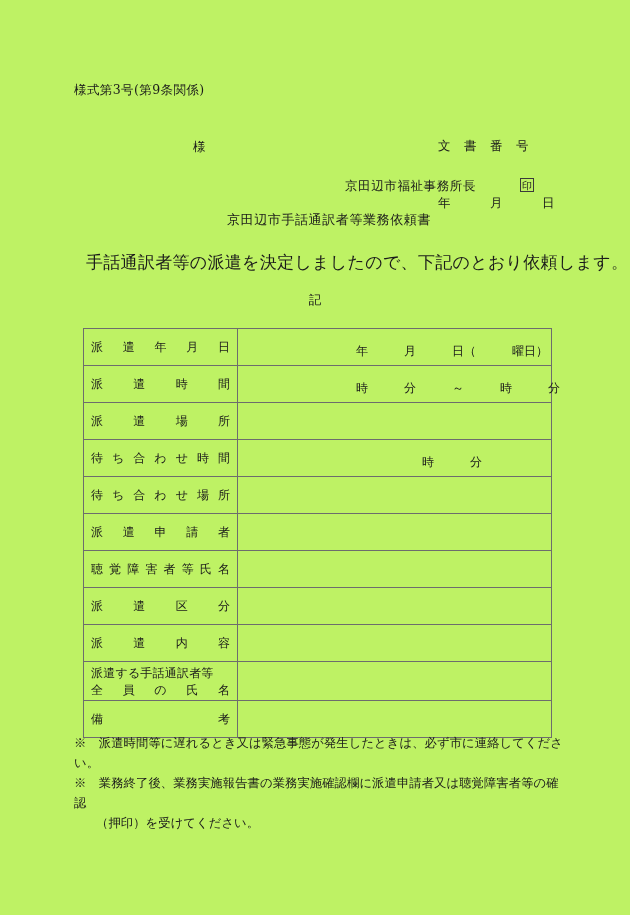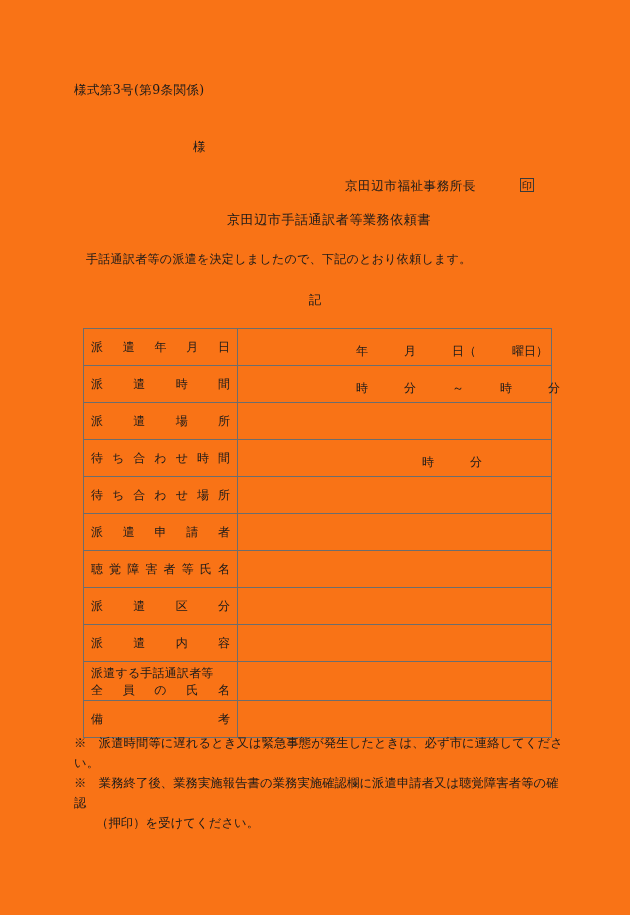--- a/index.html
+++ b/index.html
@@ -8,21 +8,21 @@
     background: #ffffff;
   }
   body {
     font-family: "DejaVu Serif", "Liberation Serif", serif;
     color: #1a1a1a;
   }
   #page {
     position: relative;
     width: 630px;
     height: 915px;
-    background: #f97316;
+    background: #bef264;
     overflow: hidden;
   }
 
   
   .form-no {
     position: absolute;
     left: 74px;
     top: 82px;
     font-size: 12.5px;
     letter-spacing: 0.4px;
@@ -74,21 +74,21 @@
     top: 211px;
     text-align: center;
     font-size: 13px;
     letter-spacing: 0.6px;
     padding-left: 28px;
   }
   .lead {
     position: absolute;
     left: 86px;
     top: 251px;
-    font-size: 12px;
+    font-size: 17px;
     letter-spacing: 0.3px;
     white-space: nowrap;
   }
   .ki-mark {
     position: absolute;
     left: 0;
     right: 0;
     top: 292px;
     text-align: center;
     font-size: 12.5px;
@@ -166,20 +166,24 @@
     letter-spacing: 0.1px;
   }
 </style>
 </head>
 <body>
 
 <div id="page">
 
   <div class="form-no">様式第3号(第9条関係)</div>
 
+  <div class="doc-meta">
+    <div>文　書　番　号</div>
+    <div>年　　　月　　　日</div>
+  </div>
 
   <div class="addressee">様</div>
 
   <div class="issuer">
     <span class="issuer-name">京田辺市福祉事務所長</span>
     <span class="seal-box">印</span>
   </div>
 
   <div class="doc-title">京田辺市手話通訳者等業務依頼書</div>
 

